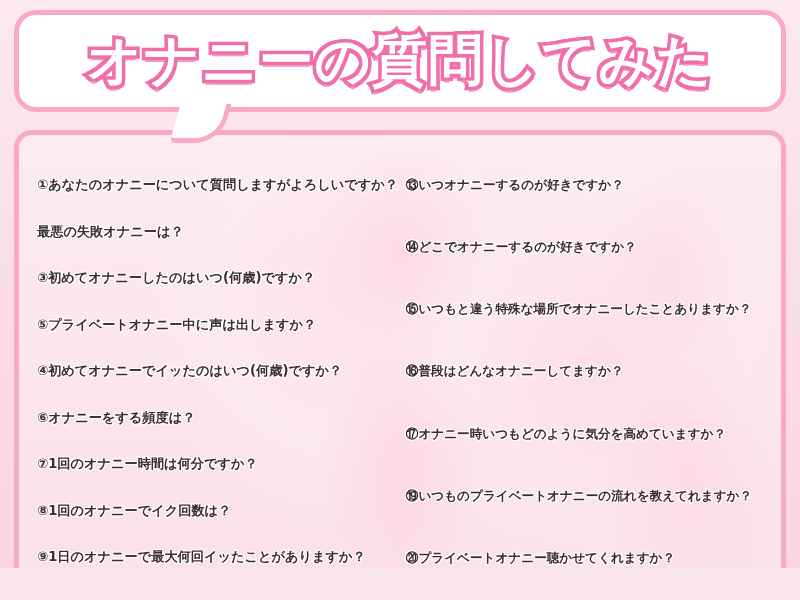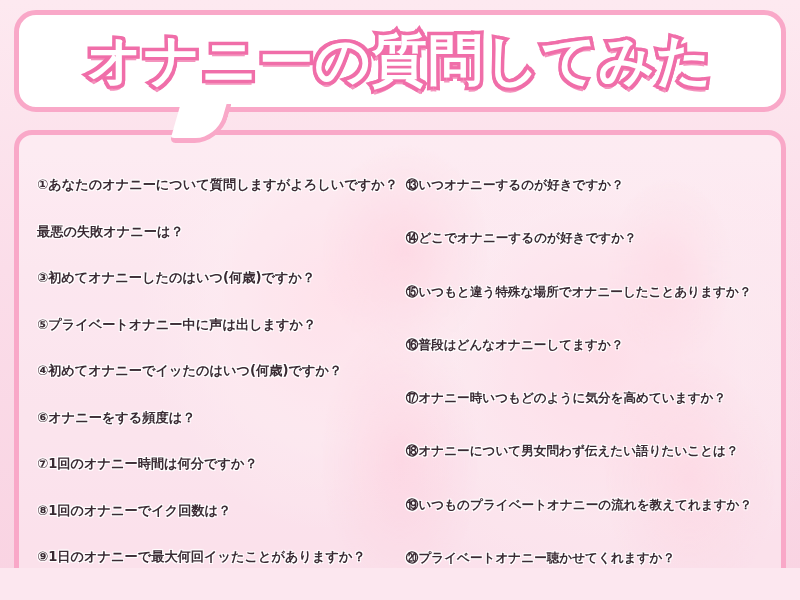--- a/index.html
+++ b/index.html
@@ -172,19 +172,18 @@
       <div class="q-item">⑧1回のオナニーでイク回数は？</div>
       <div class="q-item">⑨1日のオナニーで最大何回イッたことがありますか？</div>
     </div>
 
     <div class="col col-right">
       <div class="q-item">⑬いつオナニーするのが好きですか？</div>
       <div class="q-item">⑭どこでオナニーするのが好きですか？</div>
       <div class="q-item">⑮いつもと違う特殊な場所でオナニーしたことありますか？</div>
       <div class="q-item">⑯普段はどんなオナニーしてますか？</div>
       <div class="q-item">⑰オナニー時いつもどのように気分を高めていますか？</div>
-      <div class="q-item">⑱オナニーについて男女問わず伝えたい語りたいことは？</div>
       <div class="q-item">⑲いつものプライベートオナニーの流れを教えてれますか？</div>
       <div class="q-item">⑳プライベートオナニー聴かせてくれますか？</div>
     </div>
 
   </div>
 </div>
 
 </body></html>

